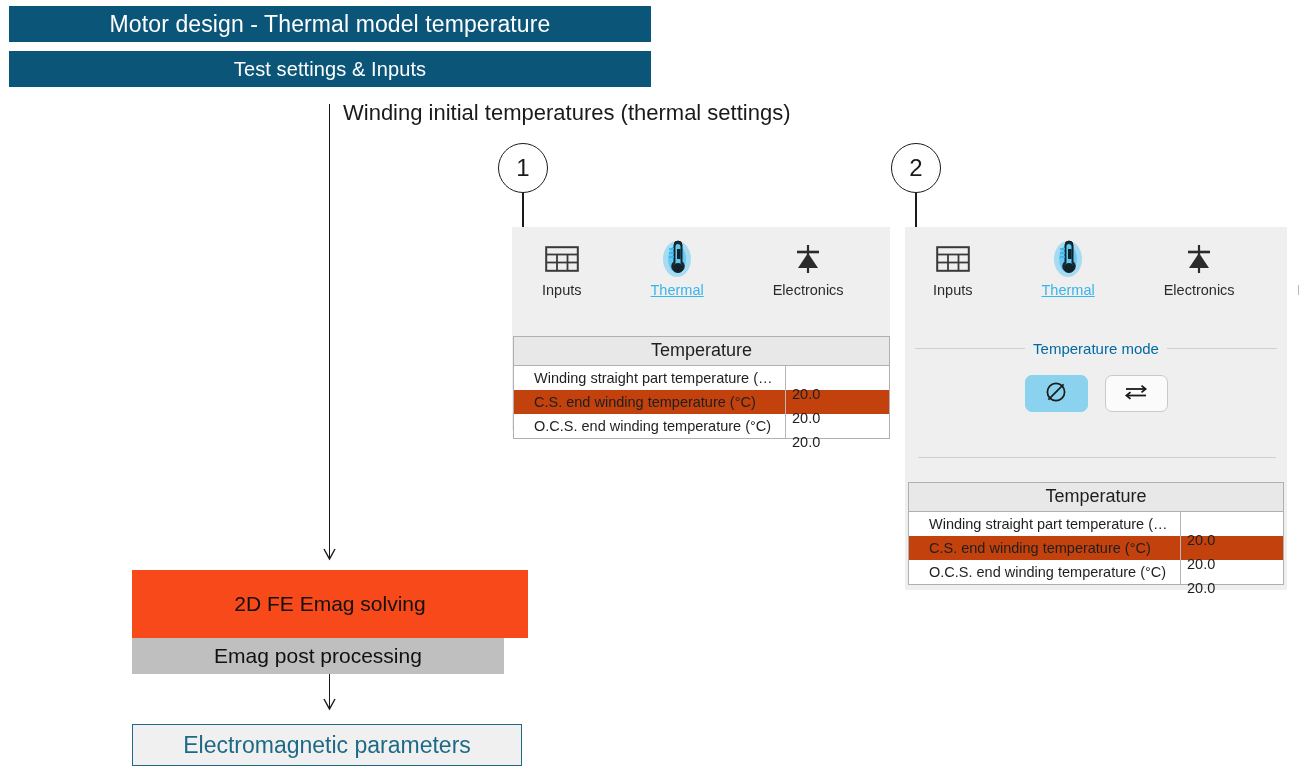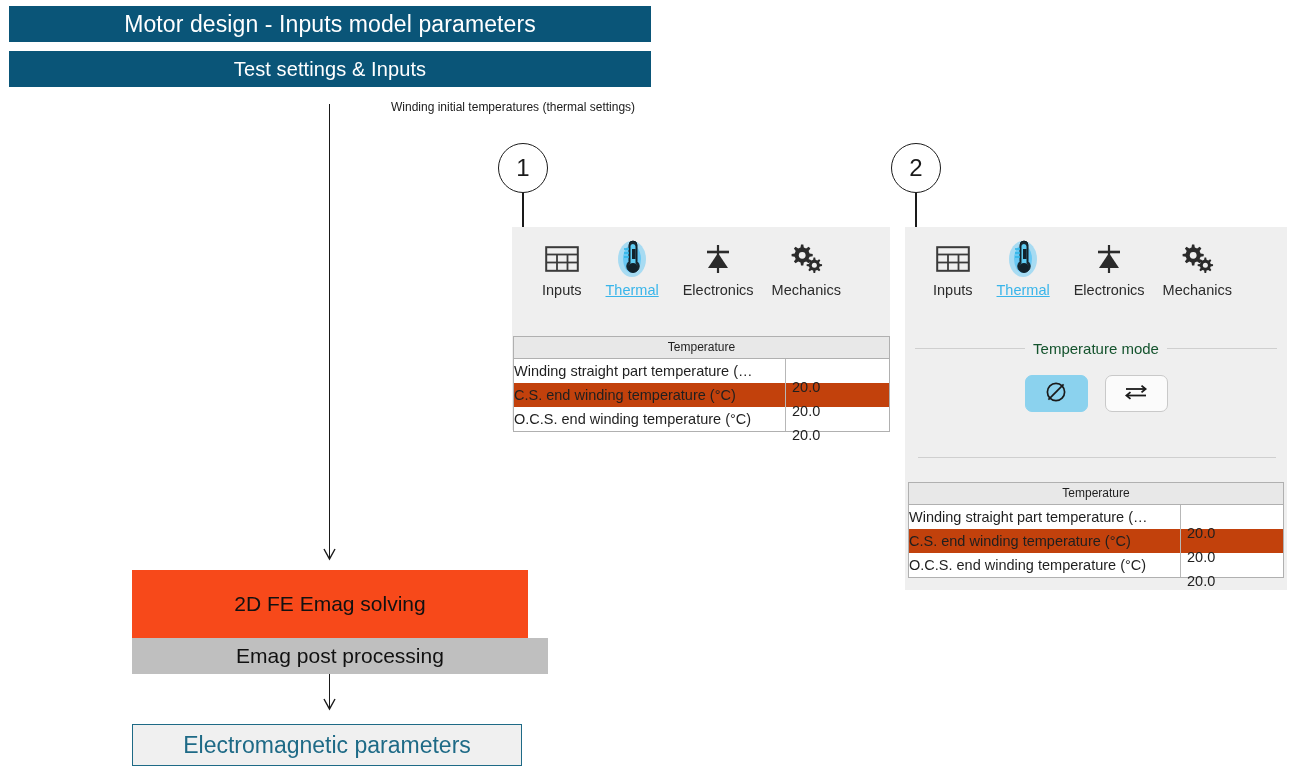--- a/index.html
+++ b/index.html
@@ -38,24 +38,23 @@
     width: 642px;
     height: 36px;
     font-size: 20px;
   }
 
   
   #annotation-label {
     position: absolute;
     left: 343px;
     top: 100px;
-    font-size: 12px;
+    font-size: 22px;
     color: #1a1a1a;
     white-space: nowrap;
-    margin-left: 48px;
   }
 
   
   .vline {
     position: absolute;
     background: #1a1a1a;
     width: 1.4px;
   }
   .arrow-head {
     position: absolute;
@@ -113,20 +112,21 @@
     background: #efefef;
     box-sizing: border-box;
   }
   #panel-1 { left: 512px; top: 227px; width: 378px; height: 203px; }
   #panel-2 { left: 905px; top: 227px; width: 382px; height: 363px; }
 
   .tabbar {
     display: flex;
     align-items: flex-end;
     padding: 8px 0 0 16px;
+    gap: 45px;
   }
   .tab {
     display: flex;
     flex-direction: column;
     align-items: center;
     justify-content: flex-start;
     padding: 4px 8px 6px 8px;
     cursor: default;
   }
   .tab-icon {
@@ -161,27 +161,27 @@
     background: #ffffff;
     box-sizing: border-box;
     font-size: 14.5px;
     color: #1f1f1f;
   }
   .temp-table-header {
     background: #e8e8e8;
     text-align: center;
     padding: 3px 0 4px 0;
     border-bottom: 1px solid #b0b0b0;
-    font-size: 12px;
+    font-size: 18px;
     color: #1f1f1f;
   }
   .temp-row { display: flex; height: 24px; align-items: center; }
   .temp-row.alt { background: #c2410c; }
   .temp-row .tcell-label {
-    padding-left: 0;
+    padding-left: 20px;
     white-space: nowrap;
     overflow: hidden;
     box-sizing: border-box;
     border-right: 1px solid #b7b7b7;
     height: 100%;
     display: flex;
     align-items: center;
   }
   .temp-row .tcell-value {
     padding-left: 6px;
@@ -203,21 +203,21 @@
     position: absolute;
     left: 915px;
     top: 340px;
     width: 362px;
   }
   .group-sep {
     display: flex;
     align-items: center;
     gap: 8px;
     font-size: 15px;
-    color: #14532d;
+    color: #0369a1;
     text-align: right;
   }
   .group-sep .line {
     flex: 1;
     height: 1px;
     background: #cfcfcf;
   }
   .group-sep .group-title { white-space: nowrap; }
   #temp-mode-bottom-sep {
     position: absolute;
@@ -266,42 +266,42 @@
     width: 396px;
     height: 68px;
     background: #f7491a;
     color: #111111;
     font-size: 21px;
     line-height: 1.28;
   }
   #box-post {
     left: 132px;
     top: 638px;
-    width: 416px;
+    width: 372px;
     height: 36px;
     background: #bfbfbf;
     color: #111111;
     font-size: 21px;
   }
   #box-performance {
     left: 132px;
     top: 724px;
     width: 390px;
     height: 42px;
     background: #f0f0f0;
     border: 1.4px solid #1e6a86;
     color: #1e6a86;
     font-size: 23px;
   }
 </style>
 </head>
 <body>
 
 <div class="banner" id="banner-title">
-  <span>Motor design - Inputs model parameters</span>
+  <span>Motor design - Thermal model temperature</span>
 </div>
 <div class="banner" id="banner-sub">
   <span>Test settings &amp; Inputs</span>
 </div>
 
 <div id="annotation-label">Winding initial temperatures (thermal settings)</div>
 
 <div class="vline" id="flow-line-main"></div>
 <div class="arrow-head" id="flow-arrow-main">
   <svg width="13" height="13" viewBox="0 0 13 13">

